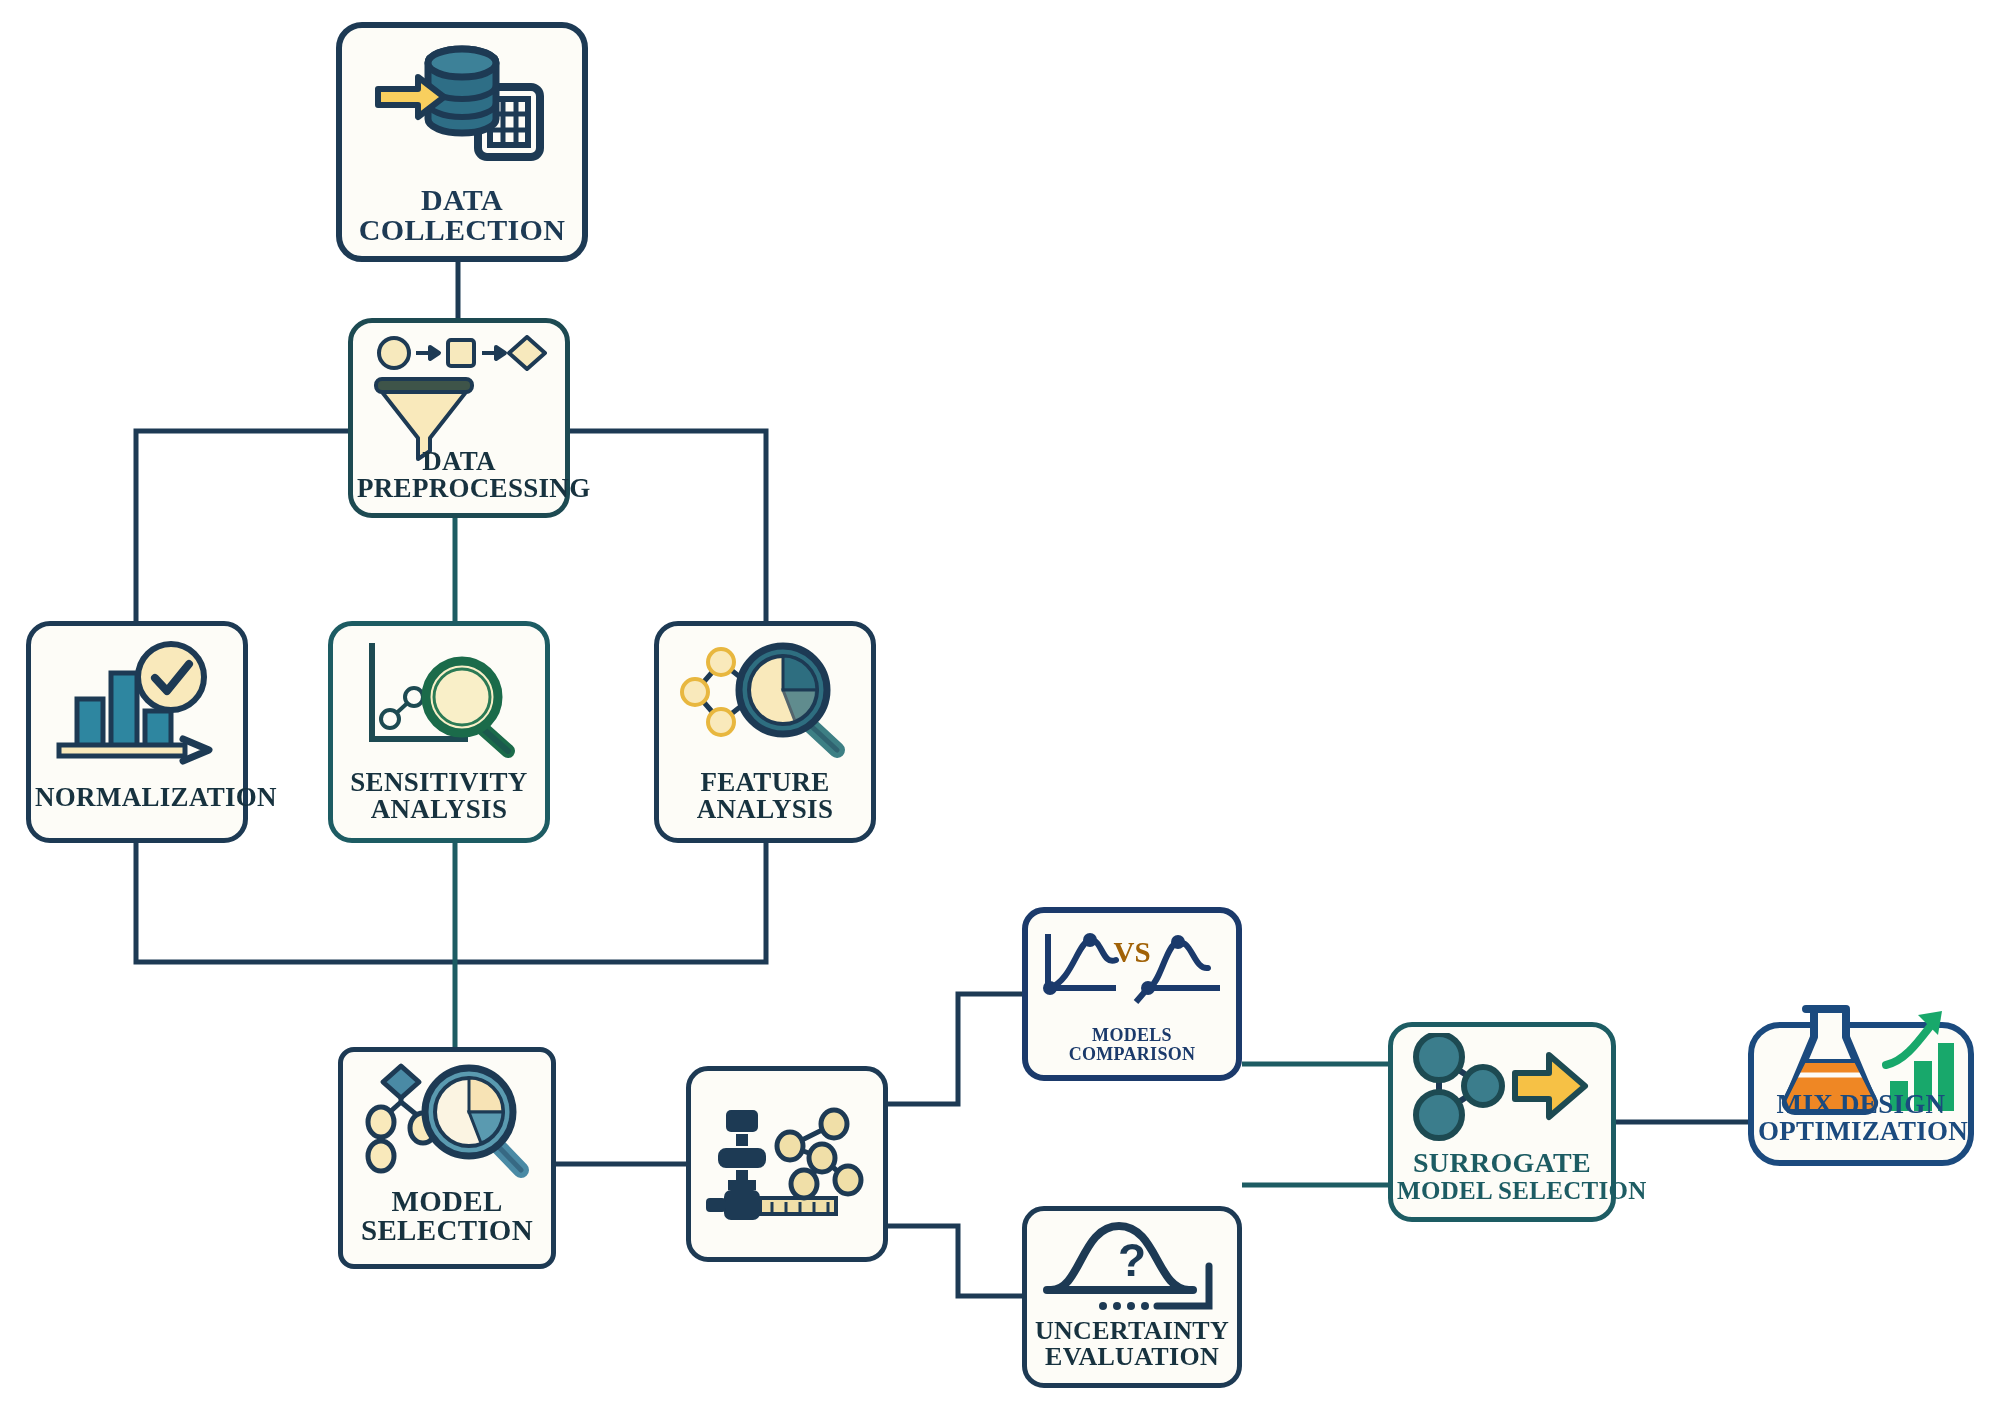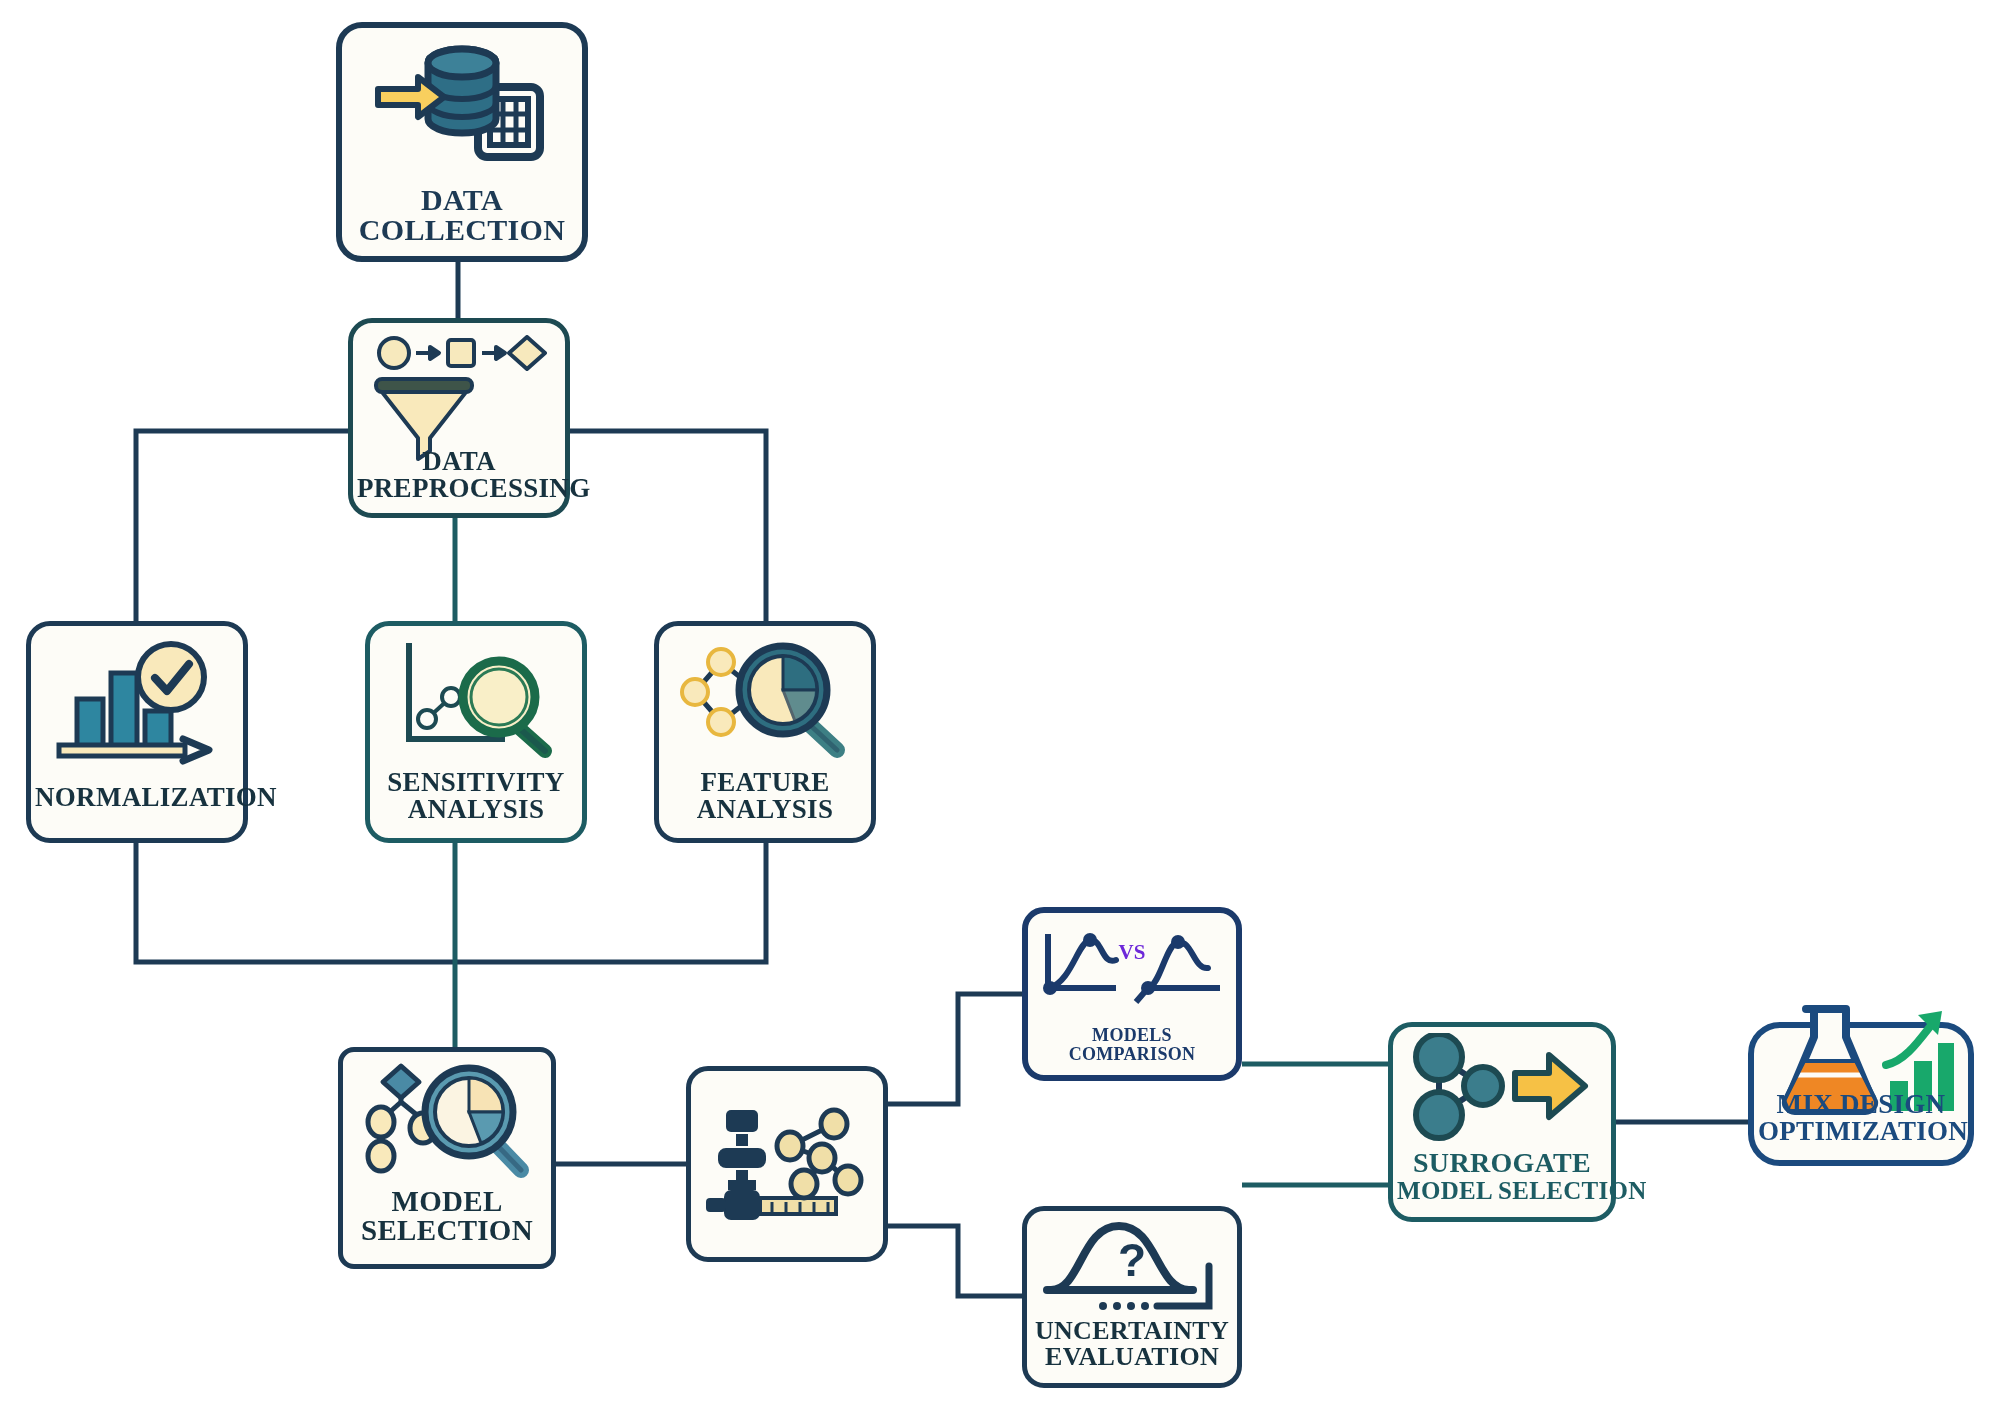--- a/index.html
+++ b/index.html
@@ -145,21 +145,21 @@
 
         <rect x="10" y="106" width="126" height="11" fill="#f9e9bb" stroke="#1d3a54" stroke-width="5"></rect>
         <path d="M134 100 l26 11 -26 11" fill="none" stroke="#1d3a54" stroke-width="7" stroke-linecap="round" stroke-linejoin="round"></path>
       </svg>
     </div>
     <div class="label" style="color:#17323f; font-size:27px; padding-bottom:26px;">
       <span class="label-line">NORMALIZATION</span>
     </div>
   </div>
 
-  <div class="node" style="left:365px; top:621px; width:222px; height:222px; border:5px solid #1d5c63; border-radius:24px;align-items:center;">
+  <div class="node" style="left:328px; top:621px; width:222px; height:222px; border:5px solid #1d5c63; border-radius:24px;align-items:center;">
     <div class="icon-wrap">
       <svg width="166" height="124" viewBox="0 0 166 124">
 
         <path d="M16 8 L16 104 L112 104" fill="none" stroke="#1d4a52" stroke-width="6"></path>
 
         <path d="M34 84 L58 62 L80 68 L100 40" fill="none" stroke="#1d4a52" stroke-width="4"></path>
         <circle cx="34" cy="84" r="9" fill="#fdfcf7" stroke="#1d4a52" stroke-width="4"></circle>
         <circle cx="58" cy="62" r="9" fill="#fdfcf7" stroke="#1d4a52" stroke-width="4"></circle>
         <circle cx="80" cy="68" r="9" fill="#fdfcf7" stroke="#1d4a52" stroke-width="4"></circle>
         <circle cx="100" cy="40" r="9" fill="#fdfcf7" stroke="#1d4a52" stroke-width="4"></circle>
@@ -262,21 +262,21 @@
         <path d="M16 6 L16 60 L84 60" fill="none" stroke="#1b3a6b" stroke-width="6"></path>
         <path d="M18 60 C40 52 46 14 58 12 C70 10 70 38 84 32" fill="none" stroke="#1b3a6b" stroke-width="6" stroke-linecap="round"></path>
         <circle cx="18" cy="60" r="7" fill="#1b3a6b"></circle>
         <circle cx="58" cy="12" r="7" fill="#1b3a6b"></circle>
 
         <path d="M104 74 L116 60 L188 60" fill="none" stroke="#1b3a6b" stroke-width="6"></path>
         <path d="M116 60 C128 58 134 16 146 14 C160 12 162 42 176 40" fill="none" stroke="#1b3a6b" stroke-width="6" stroke-linecap="round"></path>
         <circle cx="116" cy="60" r="7" fill="#1b3a6b"></circle>
         <circle cx="146" cy="14" r="7" fill="#1b3a6b"></circle>
       </svg>
-      <div style="position:absolute; left:50%; top:34%; transform:translate(-50%,-50%); color:#6d28d9; font-weight:bold; font-size:21px; font-family:'Liberation Serif',serif;">VS</div>
+      <div style="position:absolute; left:50%; top:34%; transform:translate(-50%,-50%); color:#a16207; font-weight:bold; font-size:29px; font-family:'Liberation Serif',serif;">VS</div>
     </div>
     <div class="label" style="color:#1b3a6b; font-size:18px; padding-bottom:12px;">
       <span class="label-line">MODELS</span>
       <span class="label-line">COMPARISON</span>
     </div>
   </div>
 
   <div class="node" style="left:1022px; top:1206px; width:220px; height:182px; border:5px solid #1d3a54; border-radius:22px;">
     <div class="icon-wrap" style="position:relative;">
       <svg width="190" height="96" viewBox="0 0 190 96">

